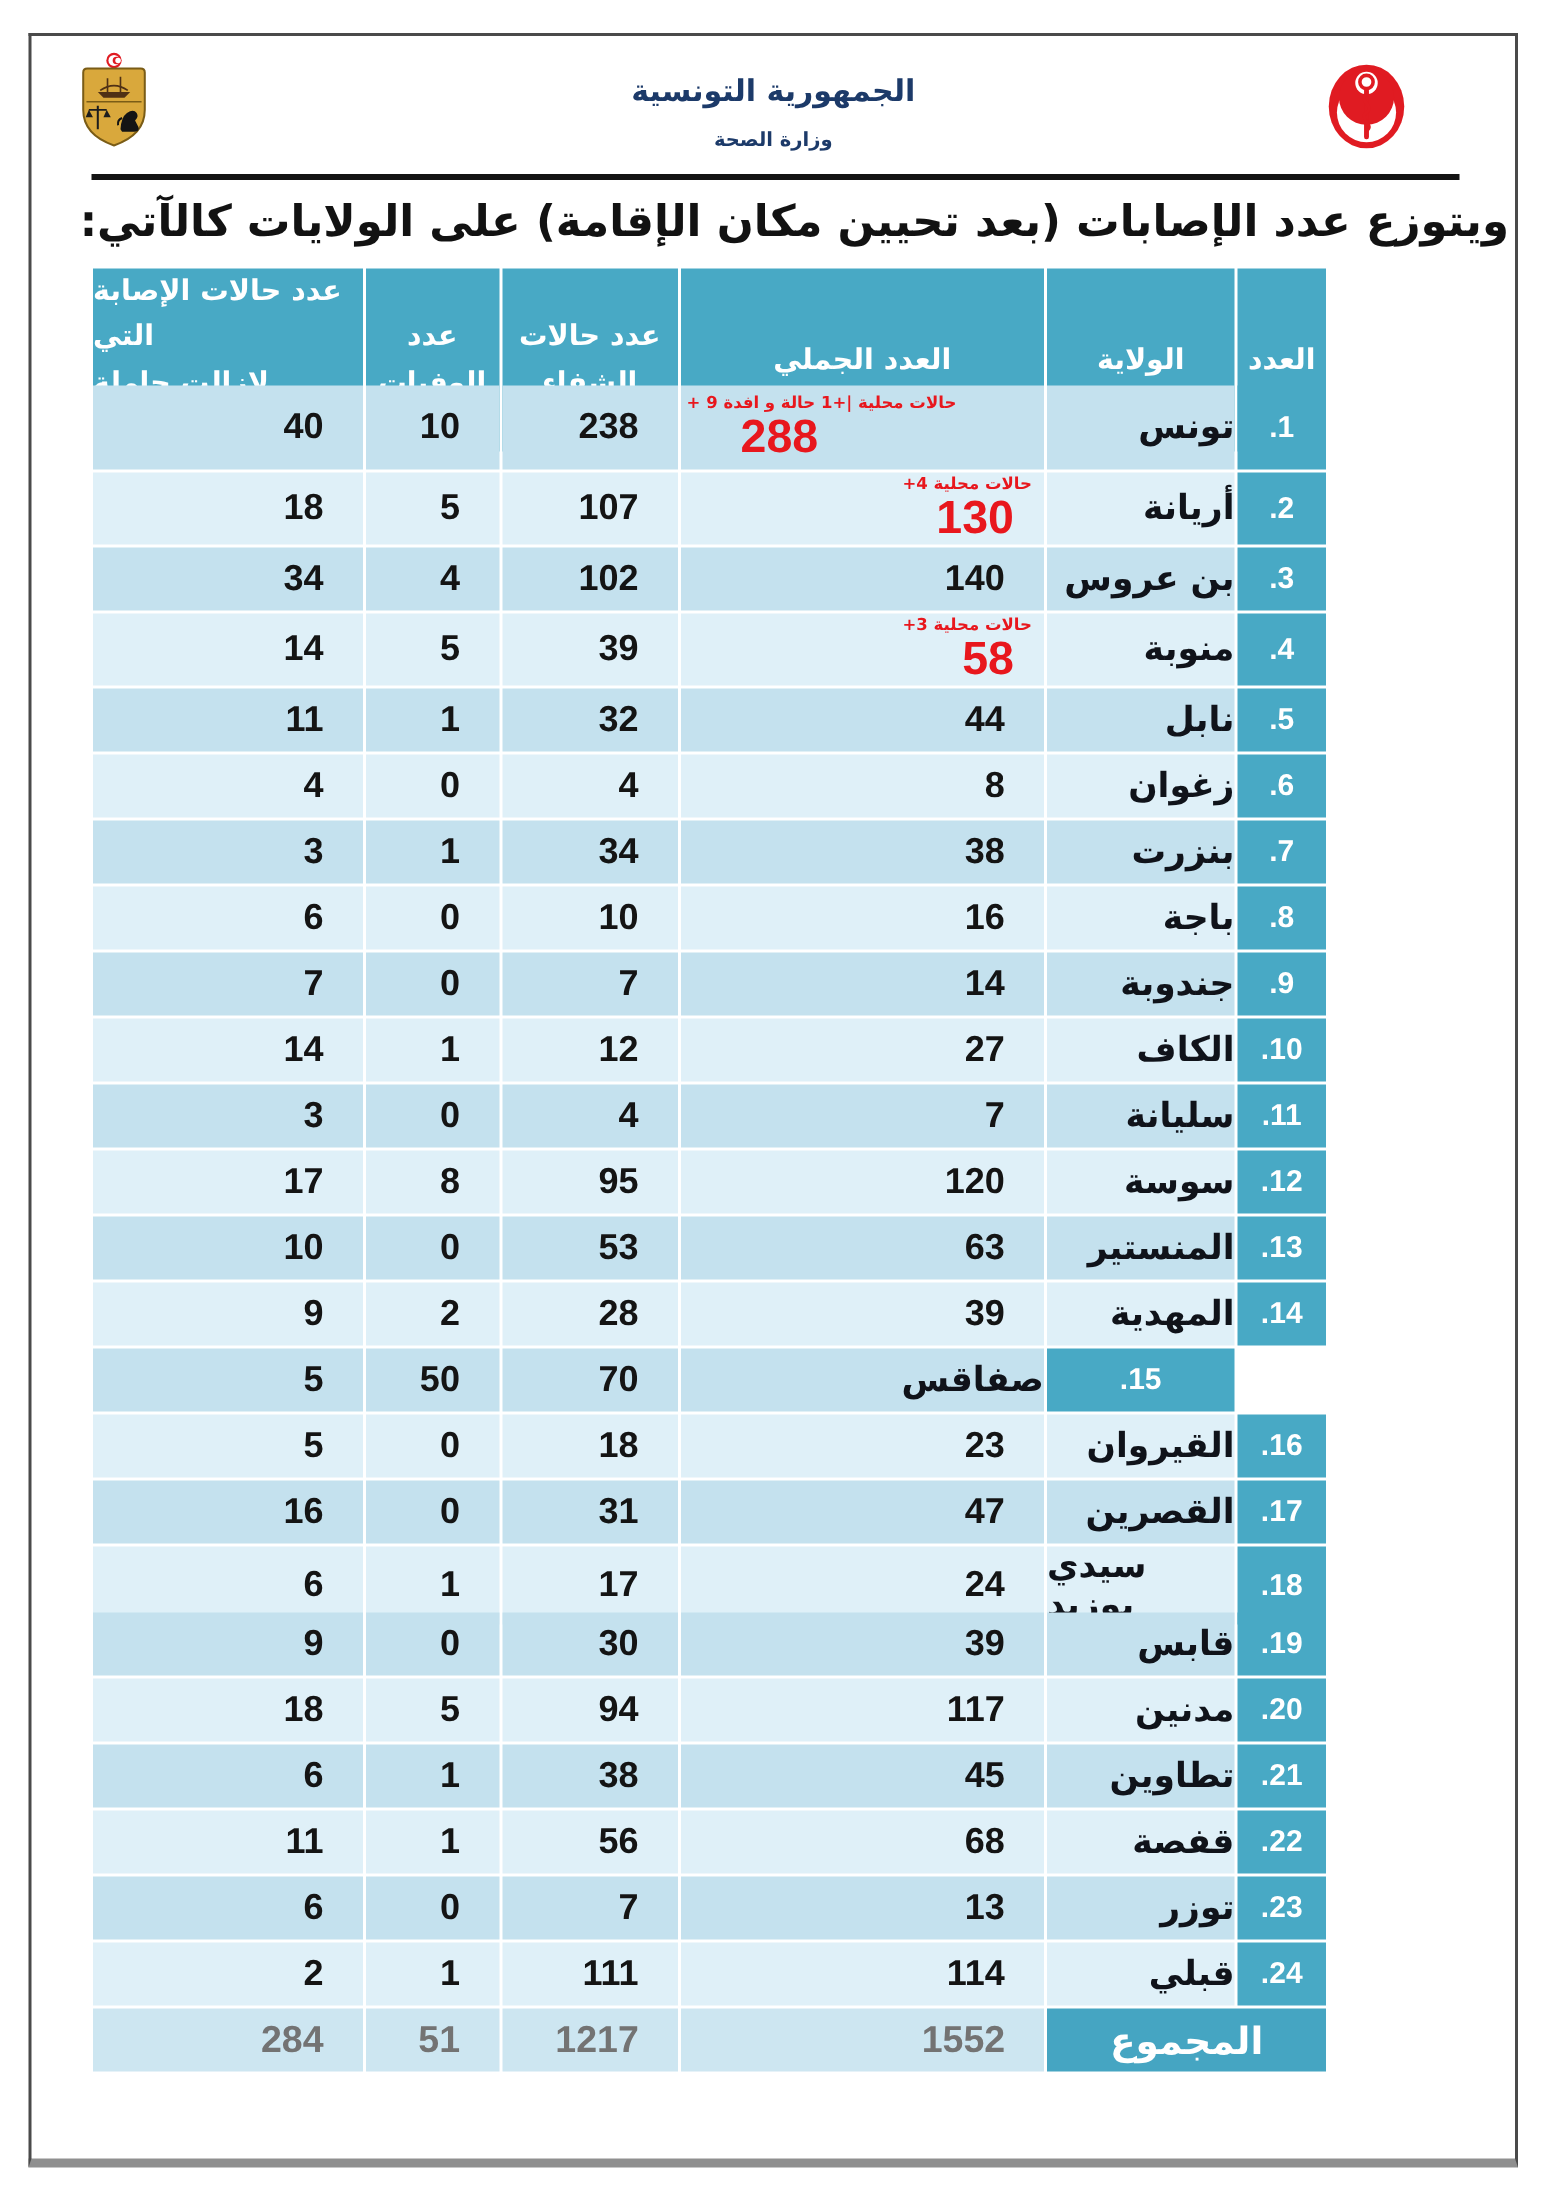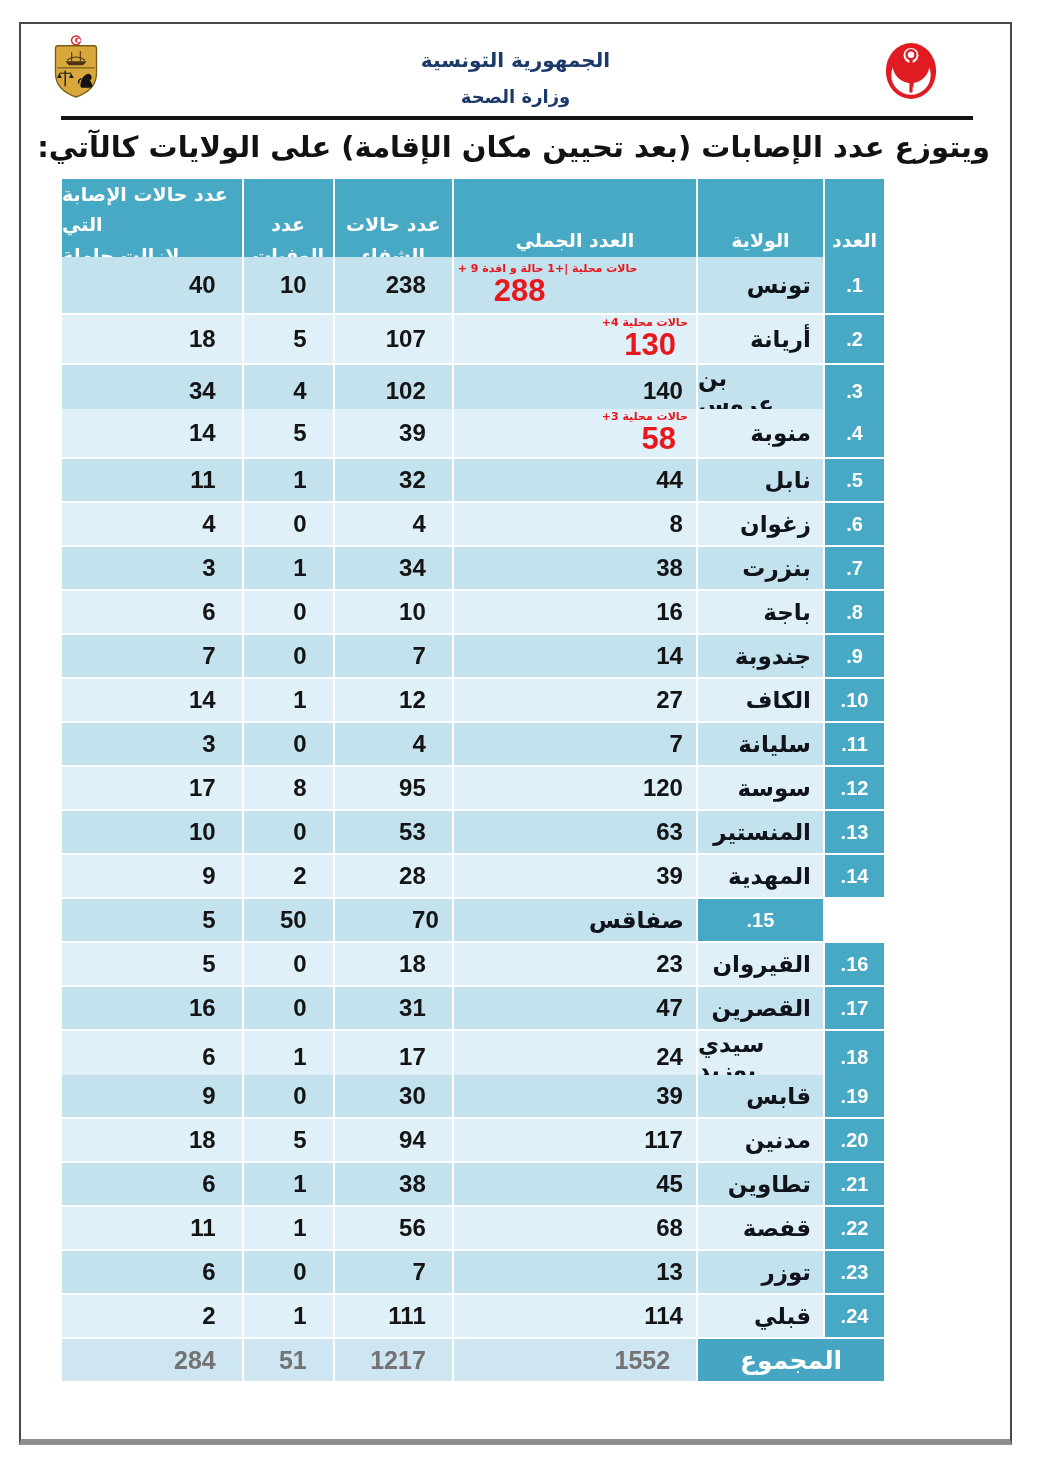--- a/index.html
+++ b/index.html
@@ -6,46 +6,46 @@
   body{width:1041px;height:1471px;position:relative;font-family:"DejaVu Sans",sans-serif;}
   .page{position:absolute;left:19px;top:22px;width:989px;height:1415px;background:#fff;
         border:2px solid #4a4a4a;border-bottom:6px solid #8f8f8f;}
   
   .doc-header{position:relative;height:110px;}
   .emblem{position:absolute;left:28px;top:8px;width:54px;height:76px;}
   .moh-logo{position:absolute;left:856px;top:12px;width:68px;height:70px;}
   .gov-titles{position:absolute;left:0;top:24px;width:100%;text-align:center;
               color:#1c3a69;font-weight:bold;}
   .gov-titles .line1{font-size:20px;margin-bottom:14px;}
-  .gov-titles .line2{font-size:18px;}
+  .gov-titles .line2{font-size:13px;}
   .divider{position:absolute;left:40px;top:92px;width:912px;height:4px;background:#141414;}
   
-  .doc-title{position:absolute;left:0;top:106px;width:969px;direction:rtl;text-align:right;
+  .doc-title{position:absolute;left:16px;top:106px;width:969px;direction:rtl;text-align:right;
              padding-right:20px;font-size:29px;color:#121212;font-weight:bold;letter-spacing:-0.5px;}
   .doc-title .b{font-weight:bold;}
   
   .ctable{position:absolute;left:41px;top:155px;width:822px;}
   .thead,.trow{display:grid;grid-template-columns:204fr 101fr 133fr 275fr 142fr 67fr;gap:2px;}
   .thead{height:76px;}
   .hcell{background:#48a9c5;color:#ffffff;display:flex;flex-direction:column;align-items:center;
          justify-content:center;font-weight:bold;font-size:19px;line-height:1.6;}
   .trow{height:42px;margin-top:2px;}
   .trow.ann-left{height:56px;}
   .trow.ann-right{height:48px;}
   .cell{display:flex;align-items:center;}
   .shade-a .cell{background:#c4e1ee;}
   .shade-b .cell{background:#dff0f8;}
   .cell.num{justify-content:flex-end;padding-right:26px;
             font-family:"Liberation Sans",sans-serif;font-weight:bold;font-size:24px;color:#141414;}
-  .cell.gov{justify-content:flex-end;padding-right:12px;font-weight:bold;font-size:23px;color:#10131a;}
+  .cell.gov{justify-content:flex-end;font-weight:bold;font-size:23px;color:#10131a;}
   .trow .idx{background:#48a9c5 !important;color:#fff;justify-content:center;padding:0;
              font-family:"Liberation Sans",sans-serif;font-weight:bold;font-size:20px;}
   .total-cell{flex-direction:column;justify-content:center;align-items:stretch;direction:ltr;}
   .tnum{font-family:"Liberation Sans",sans-serif;font-weight:bold;font-size:24px;color:#141414;
-        text-align:right;padding-right:13px;line-height:1.05;}
+        text-align:right;padding-right:26px;line-height:1.05;}
   .ann{display:none;}
   .red-row .ann{display:block;color:#e8171d;font-weight:bold;font-size:11px;line-height:1.2;}
   .red-row .tnum{color:#e8171d;font-size:31px;}
   .ann-left .ann{text-align:left;padding-left:4px;}
   .ann-left .tnum{text-align:left;padding-left:40px;}
   .ann-right .ann{text-align:right;padding-right:8px;}
   .ann-right .tnum{text-align:right;padding-right:20px;}
   
   .total-row{display:grid;grid-template-columns:204fr 101fr 133fr 275fr 211fr;gap:2px;margin-top:2px;height:42px;}
   .total-row .cell{background:#cde6f1;justify-content:flex-end;padding-right:26px;

